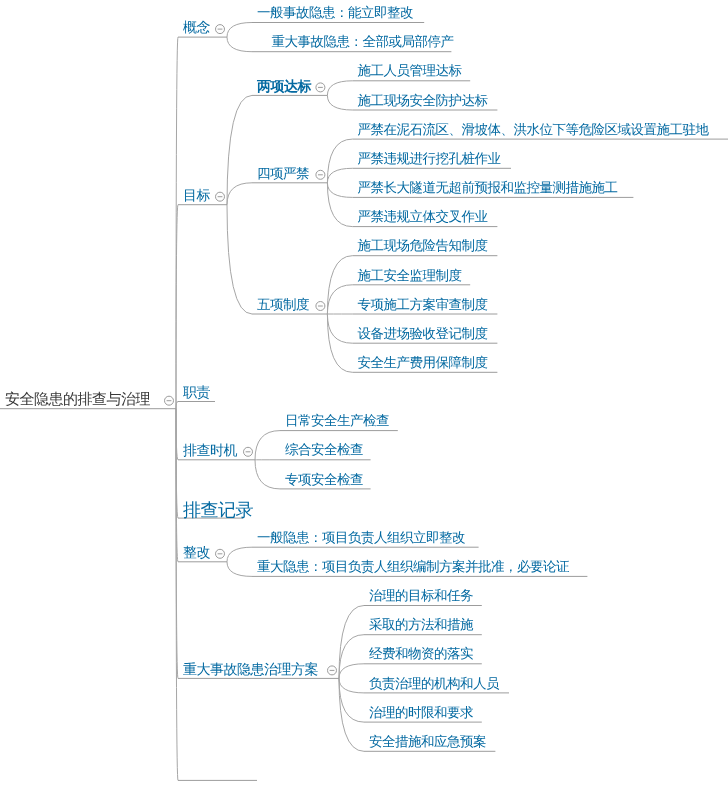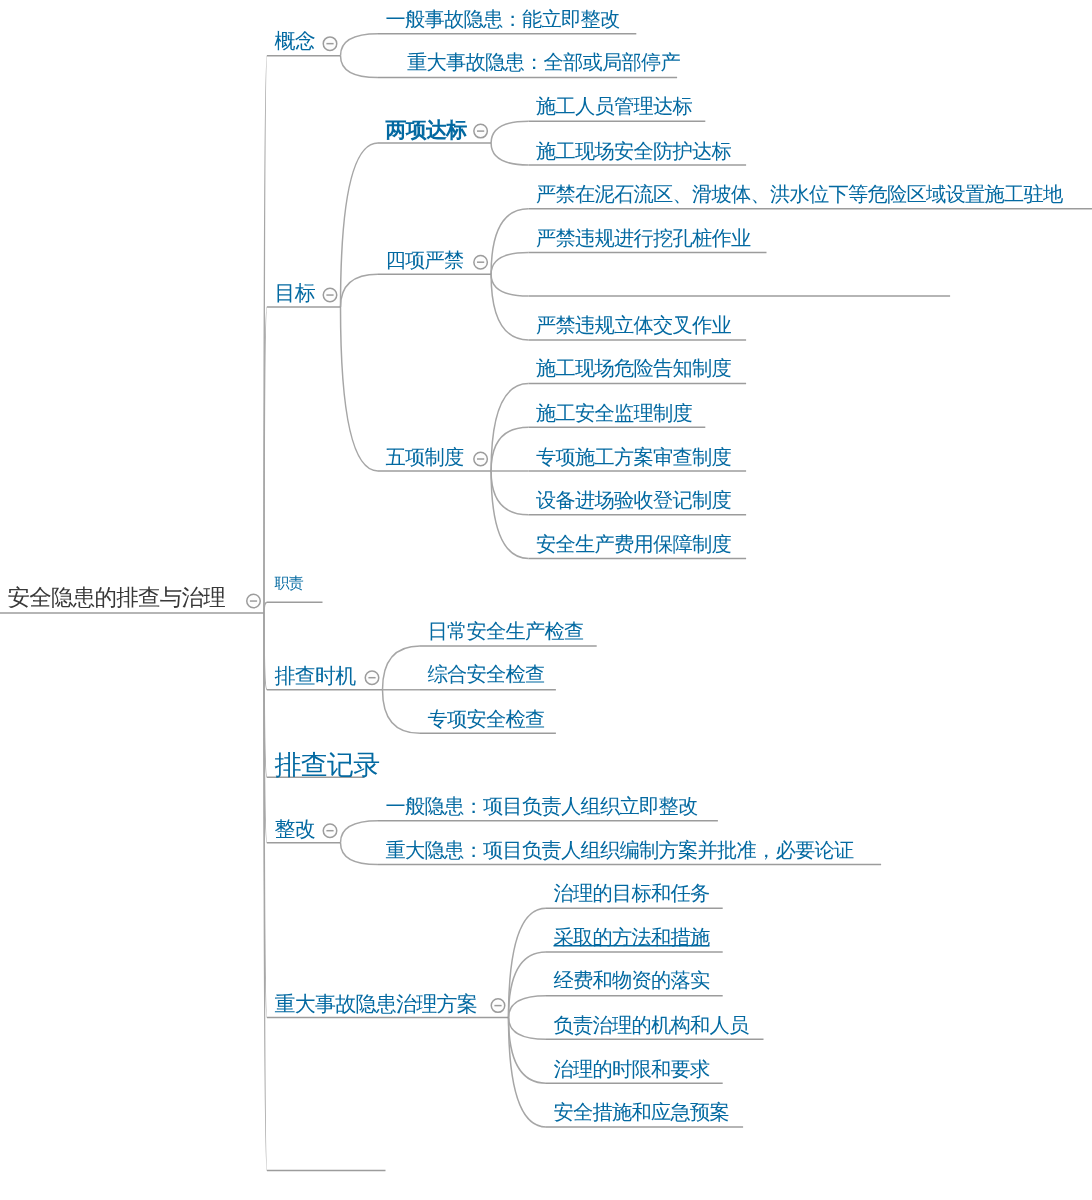--- a/index.html
+++ b/index.html
@@ -146,37 +146,38 @@
     <div class="node-label d1" style="left: 183px; top: 19.4px; font-size: 14px; width: 34px;">概念</div>
     <div class="node-label d2" style="left: 257px; top: 5.1px; font-size: 13.5px; width: 169.2px;">一般事故隐患：能立即整改</div>
     <div class="node-label d2" style="left: 257px; top: 34.3px; font-size: 13.5px; width: 196.4px; text-align: right;">重大事故隐患：全部或局部停产</div>
     <div class="node-label d1" style="left: 183px; top: 187px; font-size: 14px; width: 34px;">目标</div>
     <div class="node-label d2" style="left: 257px; top: 78px; font-size: 14px; width: 60.4px; font-weight: bold;">两项达标</div>
     <div class="node-label d3" style="left: 357.4px; top: 63.4px; font-size: 13.5px; width: 114.8px;">施工人员管理达标</div>
     <div class="node-label d3" style="left: 357.4px; top: 92.6px; font-size: 13.5px; width: 142px;">施工现场安全防护达标</div>
     <div class="node-label d2" style="left: 257px; top: 165.5px; font-size: 13.5px; width: 60.4px;">四项严禁</div>
     <div class="node-label d3" style="left: 357.4px; top: 121.7px; font-size: 13.5px; width: 373.2px;">严禁在泥石流区、滑坡体、洪水位下等危险区域设置施工驻地</div>
     <div class="node-label d3" style="left: 357.4px; top: 150.9px; font-size: 13.5px; width: 155.6px;">严禁违规进行挖孔桩作业</div>
+    <div class="node-label d3" style="left: 357.4px; top: 180px; font-size: 13.5px; width: 278px;">严禁长大隧道无超前预报和监控量测措施施工</div>
     <div class="node-label d3" style="left: 357.4px; top: 209.2px; font-size: 13.5px; width: 142px;">严禁违规立体交叉作业</div>
     <div class="node-label d2" style="left: 257px; top: 296.6px; font-size: 13.5px; width: 60.4px;">五项制度</div>
     <div class="node-label d3" style="left: 357.4px; top: 238.3px; font-size: 13.5px; width: 142px;">施工现场危险告知制度</div>
     <div class="node-label d3" style="left: 357.4px; top: 267.5px; font-size: 13.5px; width: 114.8px;">施工安全监理制度</div>
     <div class="node-label d3" style="left: 357.4px; top: 296.6px; font-size: 13.5px; width: 142px;">专项施工方案审查制度</div>
     <div class="node-label d3" style="left: 357.4px; top: 325.8px; font-size: 13.5px; width: 142px;">设备进场验收登记制度</div>
     <div class="node-label d3" style="left: 357.4px; top: 354.9px; font-size: 13.5px; width: 142px;">安全生产费用保障制度</div>
-    <div class="node-label d1" style="left: 183px; top: 383.8px; font-size: 10px; width: 34px;">职责</div>
+    <div class="node-label d1" style="left: 183px; top: 383.8px; font-size: 14px; width: 34px;">职责</div>
     <div class="node-label d1" style="left: 183px; top: 442.1px; font-size: 14px; width: 62px;">排查时机</div>
     <div class="node-label d2" style="left: 285px; top: 413.2px; font-size: 13.5px; width: 114.8px;">日常安全生产检查</div>
     <div class="node-label d2" style="left: 285px; top: 442.4px; font-size: 13.5px; width: 87.6px;">综合安全检查</div>
     <div class="node-label d2" style="left: 285px; top: 471.5px; font-size: 13.5px; width: 87.6px;">专项安全检查</div>
     <div class="node-label d1" style="left: 183px; top: 500.4px; font-size: 18px; width: 62px;">排查记录</div>
     <div class="node-label d1" style="left: 183px; top: 544.1px; font-size: 14px; width: 34px;">整改</div>
     <div class="node-label d2" style="left: 257px; top: 559px; font-size: 13.5px; width: 332.4px;">重大隐患：项目负责人组织编制方案并批准，必要论证</div>
     <div class="node-label d2" style="left: 257px; top: 529.8px; font-size: 13.5px; width: 223.6px;">一般隐患：项目负责人组织立即整改</div>
     <div class="node-label d1" style="left: 183px; top: 660.7px; font-size: 14px; width: 146px;">重大事故隐患治理方案</div>
     <div class="node-label d2" style="left: 369px; top: 588.1px; font-size: 13.5px; width: 114.8px;">治理的目标和任务</div>
-    <div class="node-label d2" style="left: 369px; top: 617.3px; font-size: 13.5px; width: 114.8px; text-decoration: underline;">采取的方法和措施</div>
+    <div class="node-label d2" style="left: 369px; top: 617.3px; font-size: 13.5px; width: 114.8px;">采取的方法和措施</div>
     <div class="node-label d2" style="left: 369px; top: 646.4px; font-size: 13.5px; width: 114.8px;">经费和物资的落实</div>
     <div class="node-label d2" style="left: 369px; top: 675.6px; font-size: 13.5px; width: 142px;">负责治理的机构和人员</div>
     <div class="node-label d2" style="left: 369px; top: 704.7px; font-size: 13.5px; width: 114.8px;">治理的时限和要求</div>
     <div class="node-label d2" style="left: 369px; top: 733.9px; font-size: 13.5px; width: 128.4px;">安全措施和应急预案</div>
     <div class="node-label d1" style="left: 183px; top: 802px; font-size: 14px; width: 76px;">验收与评估</div>
   </div>
 
 </body></html>

